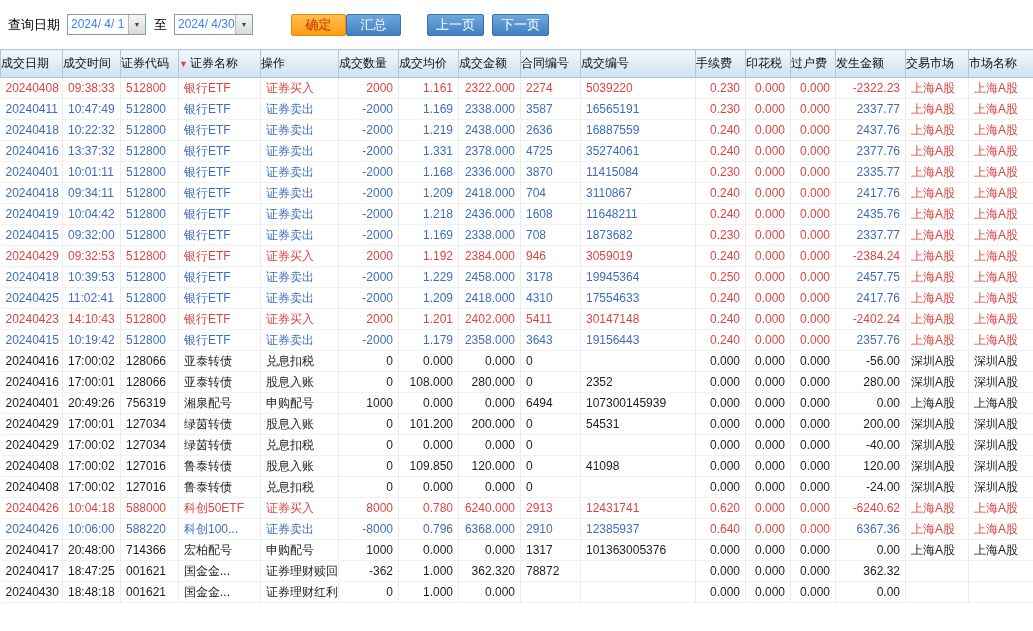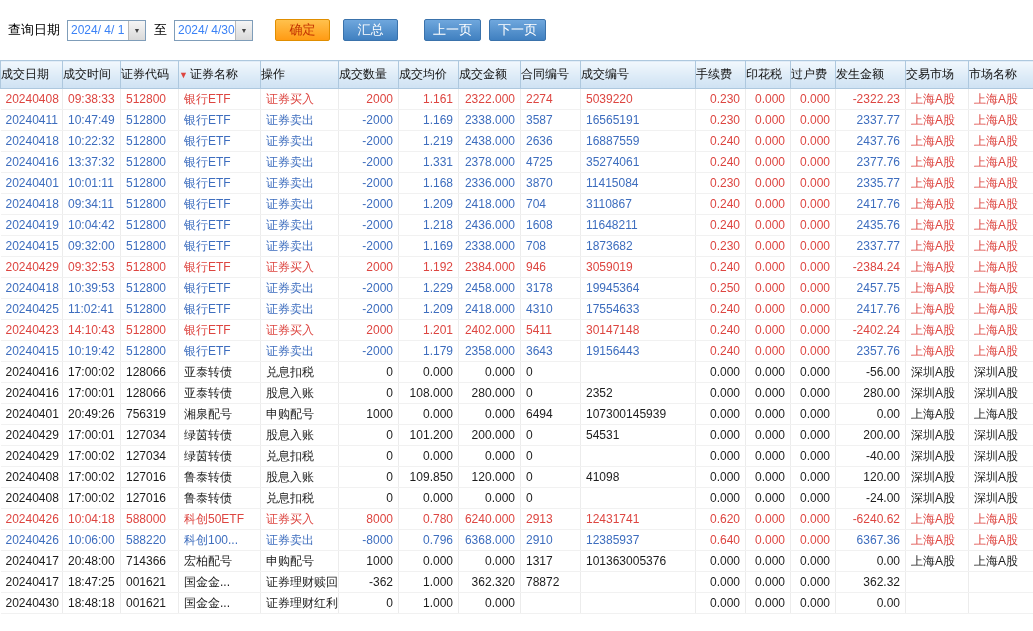--- a/index.html
+++ b/index.html
@@ -5,21 +5,21 @@
   * { box-sizing: border-box; margin: 0; padding: 0; }
   html, body {
     width: 1033px; height: 631px; overflow: hidden;
     background: #ffffff;
     font-family: "Liberation Sans", "DejaVu Sans", sans-serif;
   }
   .screen { width: 1033px; height: 631px; position: relative; background: #fff; }
 
   
   .toolbar {
-    height: 60px; display: flex; align-items: center; padding-left: 8px;
+    height: 49px; display: flex; align-items: center; padding-left: 8px;
     background: #ffffff;
   }
   .toolbar-label { font-size: 13px; color: #000; }
   .to-label { margin-left: 8px; }
   .combo {
     display: flex; align-items: stretch; height: 21px; margin-left: 7px;
     border: 1px solid #7f9db9; background: #fff; cursor: pointer;
   }
   .combo-text { font-size: 12px; line-height: 19px; padding: 0 3px; width: 60px; white-space: pre; color: #3b82f6; }
   .combo-arrow {
@@ -27,29 +27,29 @@
     background: linear-gradient(#f6f6f6, #d9d9d9); border-left: 1px solid #b8b8b8;
     font-size: 7px; color: #444;
   }
   .btn {
     height: 22px; min-width: 55px; padding: 0 8px;
     display: flex; align-items: center; justify-content: center;
     font-size: 13px; border-radius: 2px; cursor: pointer;
     font-family: inherit;
   }
   .btn-confirm {
-    margin-left: 22px;
+    margin-left: 38px;
     background: linear-gradient(#ffc14d, #ff9b14);
     border: 1px solid #e08e00; color: #c23000;
   }
   .btn-blue {
     background: linear-gradient(#6fa7dd, #4080c0);
     border: 1px solid #3a72ab; color: #ffffff;
   }
-  .btn-summary { margin-left: 13px; }
+  .btn-summary { }
   .btn-prev { margin-left: 26px; }
   .btn-next { margin-left: 8px; }
 
   
   table { border-collapse: collapse; table-layout: fixed; width: 1033px; font-size: 12px; }
   thead th {
     height: 28px; font-weight: normal; color: #111; text-align: left;
     background: linear-gradient(#f2f8fd, #ddebf7 55%, #cfe2f3);
     border: 1px solid #aec8de; border-left: none;
     white-space: nowrap; overflow: hidden; cursor: pointer;

